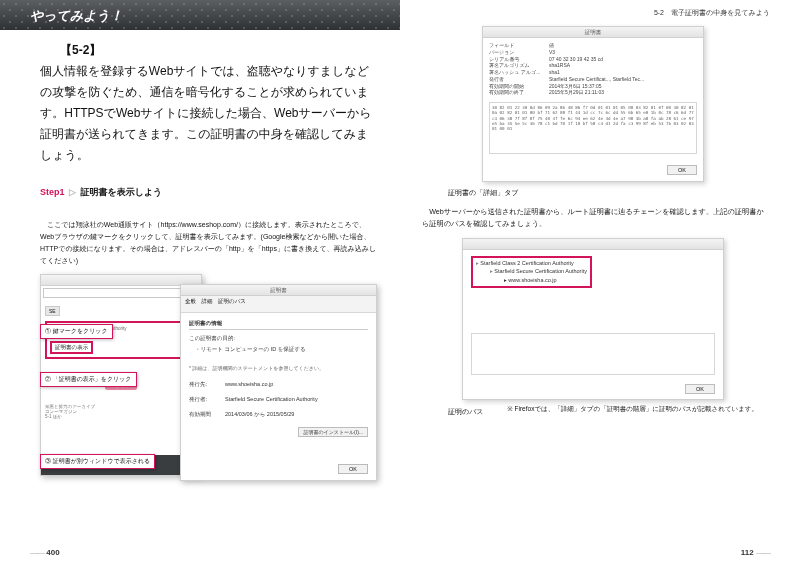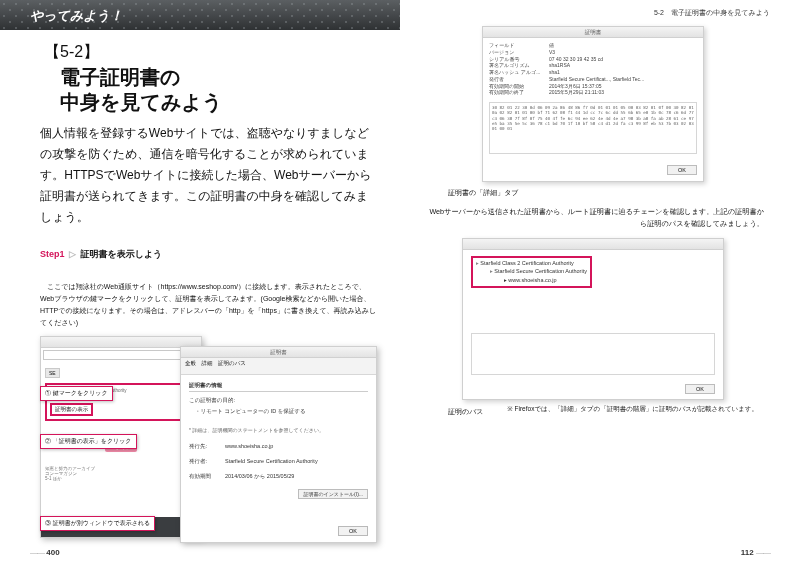--- a/index.html
+++ b/index.html
@@ -6,21 +6,21 @@
   .spread{width:800px;height:567px;display:flex;position:relative;}
   .page{width:400px;height:567px;box-sizing:border-box;position:relative;background:#fff;}
   
   .banner{position:relative;height:30px;background:linear-gradient(#5b5f62,#2e3133);}
   .banner::before{content:"";position:absolute;inset:0;background:
     radial-gradient(circle at 4px 4px,#9aa0a4 1px,transparent 1px),
     radial-gradient(circle at 10px 10px,#9aa0a4 1px,transparent 1px);
     background-size:12px 12px;opacity:.35;}
   .banner-text{position:relative;color:#fff;font-weight:700;font-size:13px;padding:7px 0 0 30px;font-style:italic;}
   .left-inner{padding:6px 22px 0 40px;}
-  .section-num{font-weight:400;font-size:16px;color:#111;margin:6px 0 2px 4px;}
+  .section-num{font-weight:700;font-size:12px;color:#111;margin:6px 0 2px 20px;}
   .title{font-size:20px;font-weight:800;line-height:1.25;margin:0 0 8px 20px;}
   .lead{font-size:12px;line-height:1.75;margin:0 0 10px 0;}
   .step-head{font-size:9px;font-weight:700;margin:20px 0;}
   .step-head .red{color:#d4145a;}
   .step-head .tri{color:#bcbcbc;margin:0 2px;}
   .step-body{font-size:7px;line-height:1.7;}
  .shot-area{position:relative;margin-top:6px;height:230px;}
   .win{position:absolute;background:#fff;border:1px solid #cfcfcf;box-shadow:2px 2px 6px rgba(0,0,0,.25);}
   .win .chrome{height:10px;background:linear-gradient(#f4f4f4,#e3e3e3);border-bottom:1px solid #d0d0d0;}
   .browser{left:0;top:0;width:160px;height:200px;}
@@ -66,24 +66,20 @@
 <body>
 
 <div class="spread">
 
   <div class="page">
     <div class="banner">
       <div class="banner-text">やってみよう！</div>
     </div>
     <div class="left-inner">
       <div class="section-num">【5-2】</div>
-      <h1 class="title">
-        <span>電子証明書の</span><br>
-        <span>中身を見てみよう</span>
-      </h1>
       <p class="lead">個人情報を登録するWebサイトでは、盗聴やなりすましなどの攻撃を防ぐため、通信を暗号化することが求められています。HTTPSでWebサイトに接続した場合、Webサーバーから証明書が送られてきます。この証明書の中身を確認してみましょう。</p>
 
       <div class="step-head">
         <span class="red">Step1</span>
         <span class="tri">▷</span>
         <span>証明書を表示しよう</span>
       </div>
       <p class="step-body">　ここでは翔泳社のWeb通販サイト（https://www.seshop.com/）に接続します。表示されたところで、Webブラウザの鍵マークをクリックして、証明書を表示してみます。(Google検索などから開いた場合、HTTPでの接続になります。その場合は、アドレスバーの「http」を「https」に書き換えて、再読み込みしてください)</p>
 
       <div class="shot-area">
@@ -171,21 +167,21 @@
           <div>
               <span class="k">有効期間の終了</span>
               <span class="v">2015年5月29日 21:11:03</span>
             </div>
         </div>
         <div class="hexbox">30 82 01 22 30 0d 06 09 2a 86 48 86 f7 0d 01 01 01 05 00 03 82 01 0f 00 30 82 01 0a 02 82 01 01 00 bf 71 62 08 f1 44 1d cc 7c 6c dd 55 6b 65 e0 1b 0c 78 c6 6d 77 c3 06 38 7f 8f 0f 75 40 4f fe 6c 94 ee 62 4e 4d 4e a7 98 3b a8 fa ab 28 61 ce 97 e5 ba 35 5e 5c 36 78 c1 bd 70 1f 10 bf 58 c4 d1 2d fa c3 99 8f eb 53 7b 03 02 03 01 00 01</div>
         <div class="mini-ok"><span>OK</span></div>
       </div>
       <div class="caption">証明書の「詳細」タブ</div>
 
-      <p class="step-body" style="font-size:7.2px;text-align:right;">　Webサーバーから送信された証明書から、ルート証明書に辿るチェーンを確認します。上記の証明書から証明のパスを確認してみましょう。</p>
+      <p class="step-body" style="font-size:7.2px;">　Webサーバーから送信された証明書から、ルート証明書に辿るチェーンを確認します。上記の証明書から証明のパスを確認してみましょう。</p>
 
       <div class="path-win">
         <div class="chrome" style="height:10px;background:linear-gradient(#f4f4f4,#e3e3e3);border-bottom:1px solid #d0d0d0;"></div>
         <div class="tree">
           <span class="hl-box">
             <div class="node">Starfield Class 2 Certification Authority</div>
             <div class="child node">Starfield Secure Certification Authority</div>
             <div class="child" style="margin-left:28px;">▸ <span>www.shoeisha.co.jp</span></div>
           </span>
         </div>

